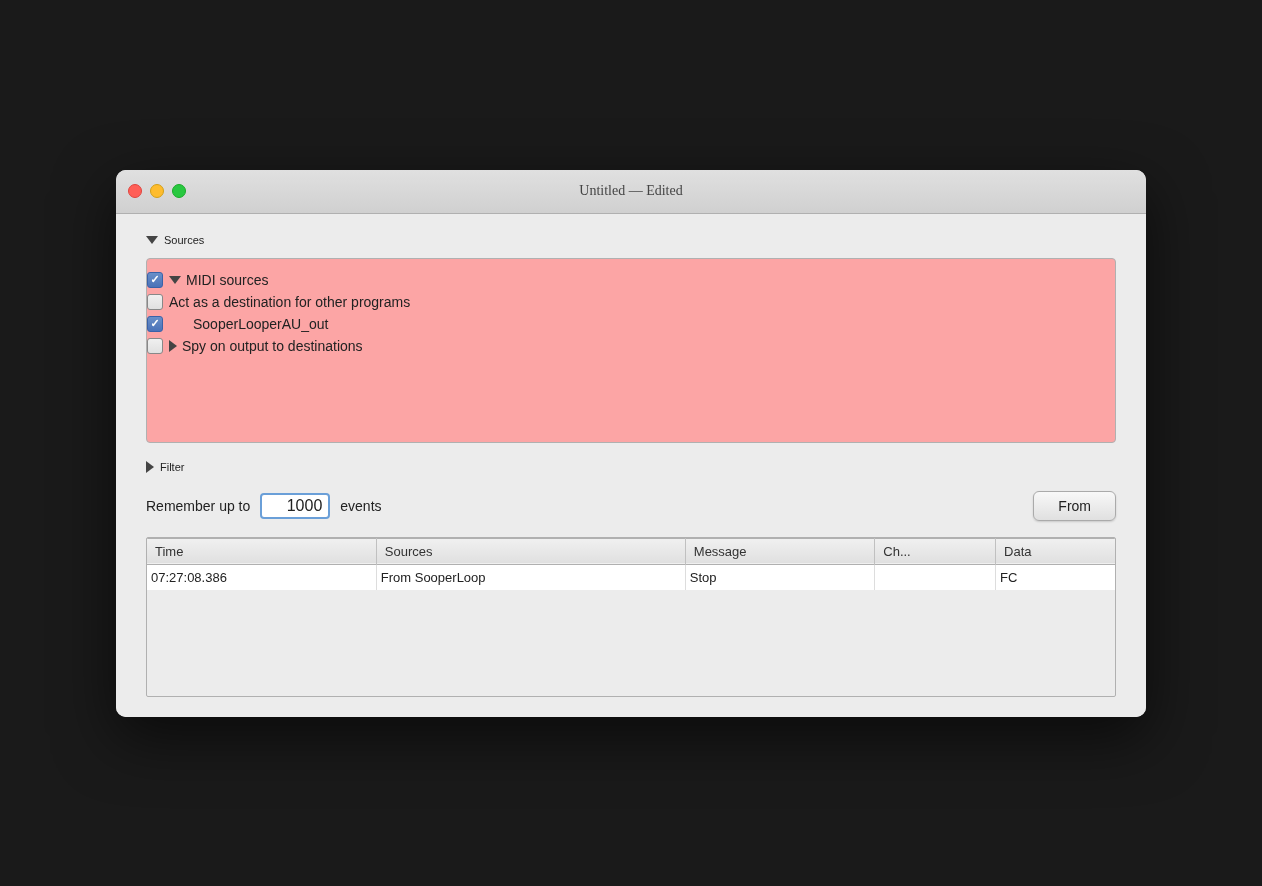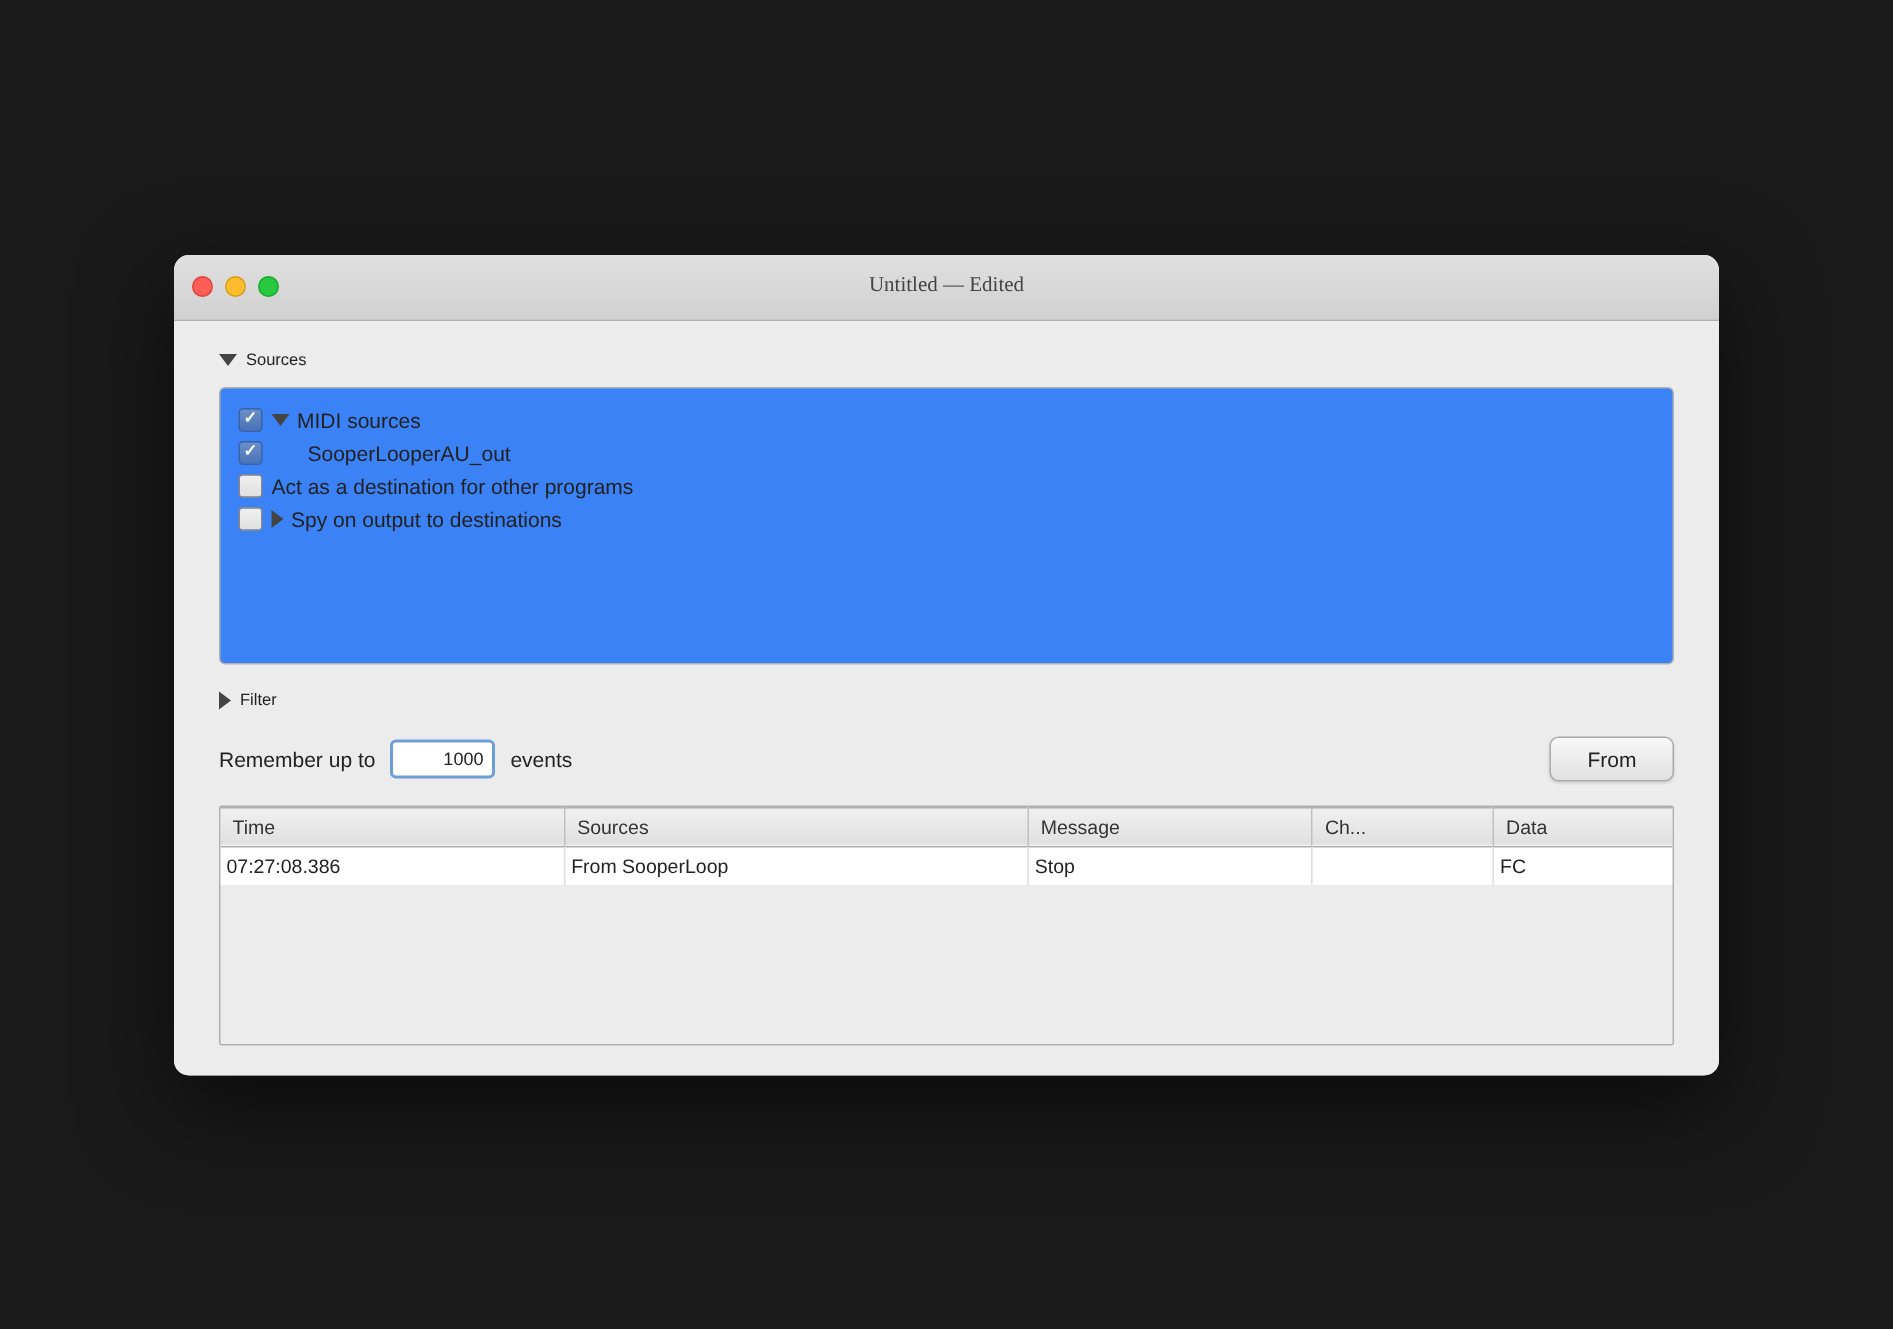--- a/index.html
+++ b/index.html
@@ -87,24 +87,24 @@
 
     .triangle-right {
       width: 0; height: 0;
       border-top: 6px solid transparent;
       border-bottom: 6px solid transparent;
       border-left: 8px solid #444;
       display: inline-block;
     }
 
     .sources-box {
-      background: #3b82f6;
+      background: #fca5a5;
       border: 1px solid #b0b0b0;
       border-radius: 4px;
-      padding: 10px 12px;
+      padding: 10px 0;
       min-height: 185px;
       margin-bottom: 18px;
     }
 
     .source-row {
       display: flex;
       align-items: center;
       gap: 6px;
       padding: 3px 0;
       font-size: 14px;
@@ -164,21 +164,21 @@
       margin-bottom: 16px;
     }
 
     .events-input {
       width: 70px;
       height: 26px;
       border: 2px solid #6a9fd8;
       border-radius: 4px;
       text-align: right;
       padding-right: 6px;
-      font-size: 12px;
+      font-size: 16px;
       background: white;
       color: #222;
       outline: none;
     }
 
     .clear-button {
       margin-left: auto;
       padding: 6px 24px;
       font-size: 14px;
       background: linear-gradient(to bottom, #f8f8f8, #e0e0e0);
@@ -265,27 +265,27 @@
 
       <div class="source-row">
         <div class="checkbox-custom checked"></div>
         <span class="row-label">
           <span class="triangle-down"></span>
           <span>MIDI sources</span>
         </span>
       </div>
 
       <div class="source-row">
+        <div class="checkbox-custom unchecked"></div>
+        <span>Act as a destination for other programs</span>
+      </div>
+
+      <div class="source-row">
         <div class="checkbox-custom checked"></div>
         <span class="indent">SooperLooperAU_out</span>
-      </div>
-
-      <div class="source-row">
-        <div class="checkbox-custom unchecked"></div>
-        <span>Act as a destination for other programs</span>
       </div>
 
       <div class="source-row">
         <div class="checkbox-custom unchecked"></div>
         <span class="row-label">
           <span class="triangle-right"></span>
           <span>Spy on output to destinations</span>
         </span>
       </div>
 

